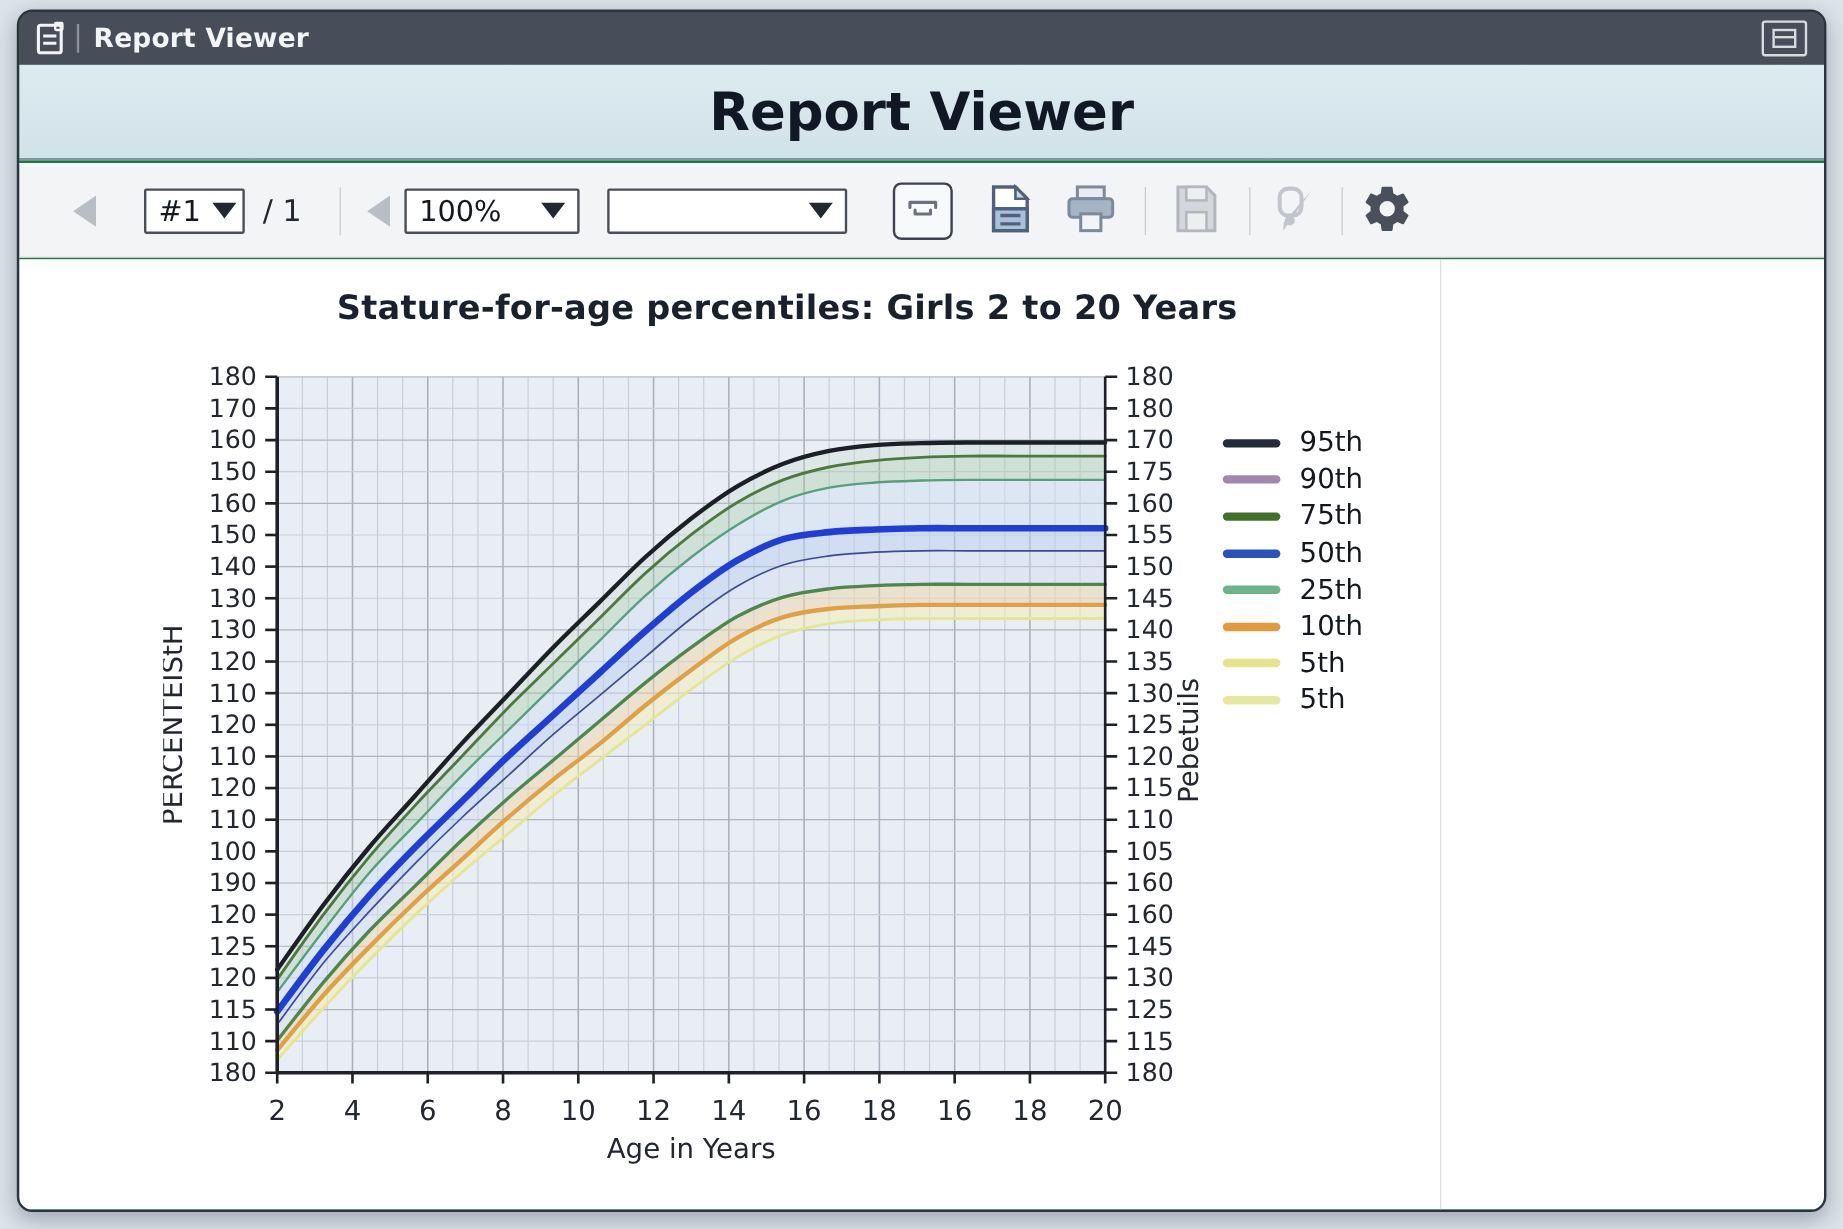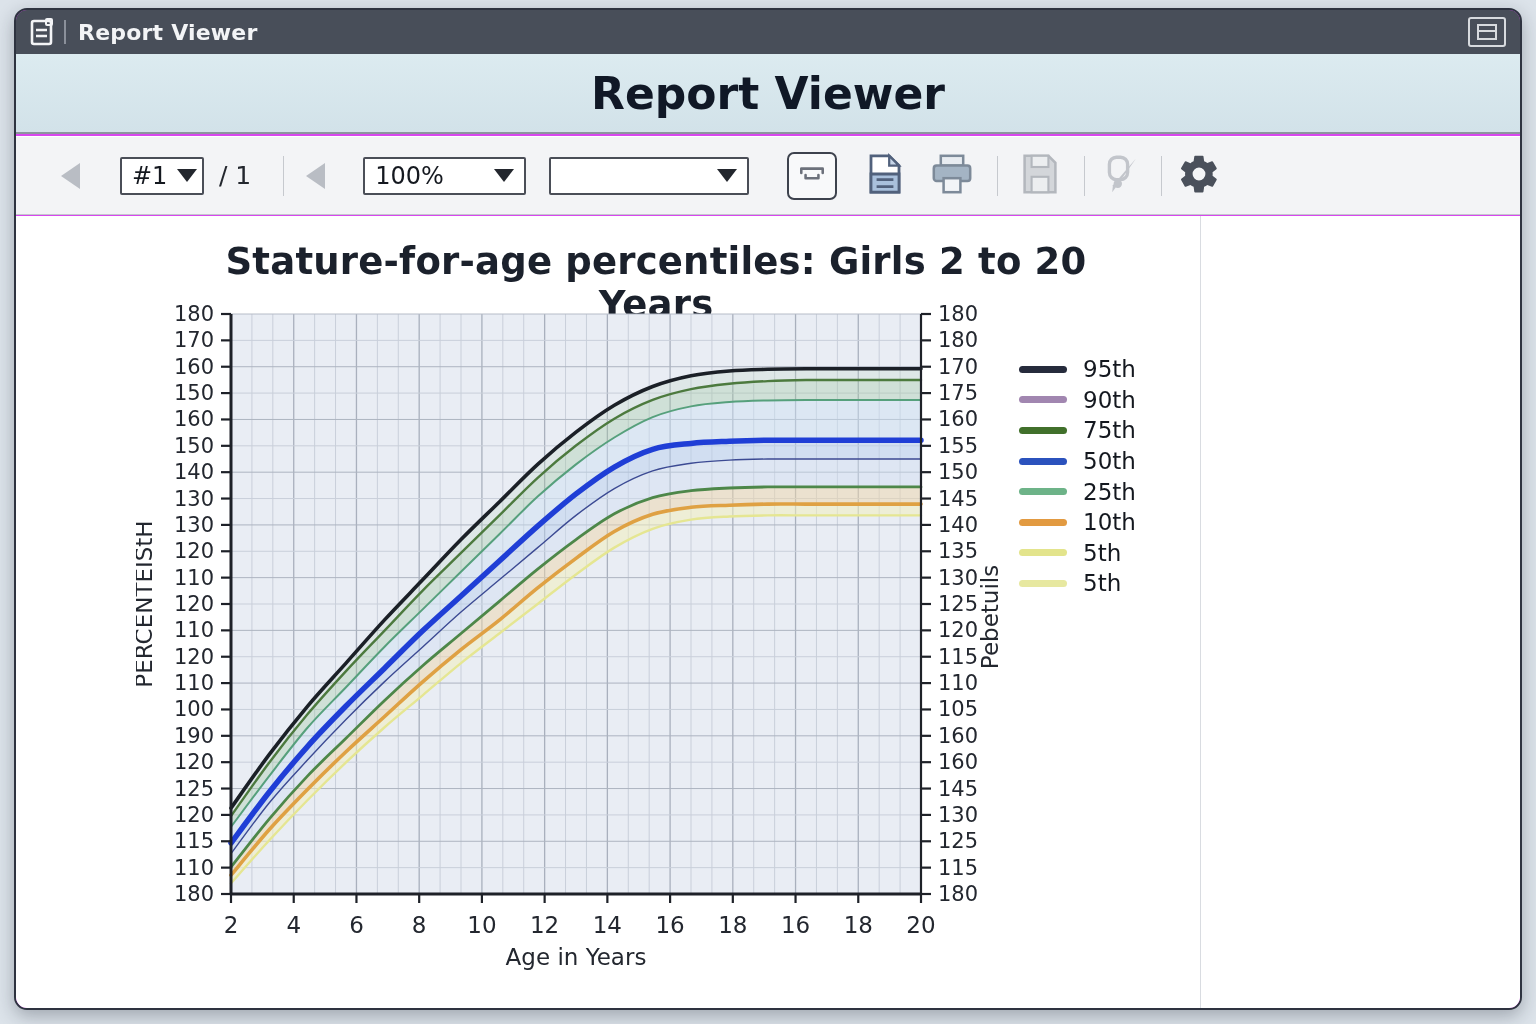--- a/index.html
+++ b/index.html
@@ -1,18 +1,18 @@
 <!DOCTYPE html>
 <html><head>
 <meta charset="utf-8">
 <style>
   * { margin:0; padding:0; box-sizing:border-box; }
   html,body { width:1536px; height:1024px; background:#dce3ea; font-family:"DejaVu Sans","Liberation Sans",sans-serif; overflow:hidden; }
   .window { position:absolute; left:14px; top:8px; width:1508px; height:1002px;
-            background:#d946ef; border:2px solid #2e3340; border-radius:13px; overflow:hidden;
+            background:#15803d; border:2px solid #2e3340; border-radius:13px; overflow:hidden;
             box-shadow:0 6px 18px rgba(20,25,40,.3); }
   
   .titlebar { position:absolute; left:0; top:0; right:0; height:44px; background:#484e59;
               display:flex; align-items:center; padding:0 14px; }
   .tb-docicon { width:26px; height:28px; margin-right:8px; display:inline-flex; }
   .tb-sep { width:2px; height:24px; background:#8b909a; margin-right:12px; }
   .tb-title { color:#f3f4f6; font-size:22px; font-weight:bold; letter-spacing:.2px; }
   .restore-btn { margin-left:auto; width:38px; height:30px; border:2px solid #d7dade; border-radius:3px;
                  display:flex; align-items:center; justify-content:center; cursor:pointer; background:transparent; }
   .restore-inner { width:20px; height:16px; border:2px solid #d7dade; position:relative; }
@@ -34,21 +34,21 @@
   .caret { width:0; height:0; border-left:10px solid transparent; border-right:10px solid transparent;
            border-top:13px solid #23272e; margin-left:10px; }
   .slash-label { font-size:25px; color:#23272e; }
   .vsep { width:1px; height:40px; background:#c6c9ce; }
   .icon-btn { background:transparent; border:none; cursor:pointer; display:flex; align-items:center; justify-content:center; }
   .fit-btn { width:50px; height:48px; border:2px solid #3d424d; border-radius:7px; background:#f8f9fa; }
   
   .content { position:absolute; left:0; top:206px; right:0; bottom:0; background:#ffffff; }
   .divider-v { position:absolute; top:0; bottom:0; left:1184px; width:1px; background:#d9dce1; }
   .chart-title { position:absolute; left:160px; top:24px; width:960px; text-align:center;
-                 font-size:37px; font-weight:bold; color:#1b212c; letter-spacing:.2px; }
+                 font-size:28px; font-weight:bold; color:#1b212c; letter-spacing:.2px; }
   #chart-svg { position:absolute; left:120px; top:76px; }
   .legend { position:absolute; left:1003px; top:92px;margin-top:46px; }
   .lg-row { display:flex; align-items:center; height:30.6px; }
   .lg-line { width:48px; height:7px; border-radius:4px; margin-right:16px; }
   .lg-label { font-size:23px; color:#14181f; }
   
   .tick { font-size:21px; fill:#23272f; }
   .tick-x { font-size:23px; fill:#23272f; }
   .ax-title { font-size:23px; fill:#23272f; }
 </style>
@@ -79,21 +79,21 @@
 
   <div class="toolbar">
     <span class="arrow-left" style="margin-left:45px"></span>
     <div class="combo" style="margin-left:40px;width:84px">
       <span class="combo-text">#1</span>
       <span class="caret"></span>
     </div>
     <span class="slash-label" style="margin-left:15px">/ 1</span>
     <span class="vsep" style="margin-left:32px"></span>
     <span class="arrow-left" style="margin-left:22px"></span>
-    <div class="combo" style="margin-left:38px;width:163px">
+    <div class="combo" style="margin-left:12px;width:146px">
       <span class="combo-text">100%</span>
       <span class="caret"></span>
     </div>
     <div class="combo" style="margin-left:23px;width:200px">
       <span class="combo-text"></span>
       <span class="caret"></span>
     </div>
 
     <button class="icon-btn fit-btn" style="margin-left:38px">
       <span>

